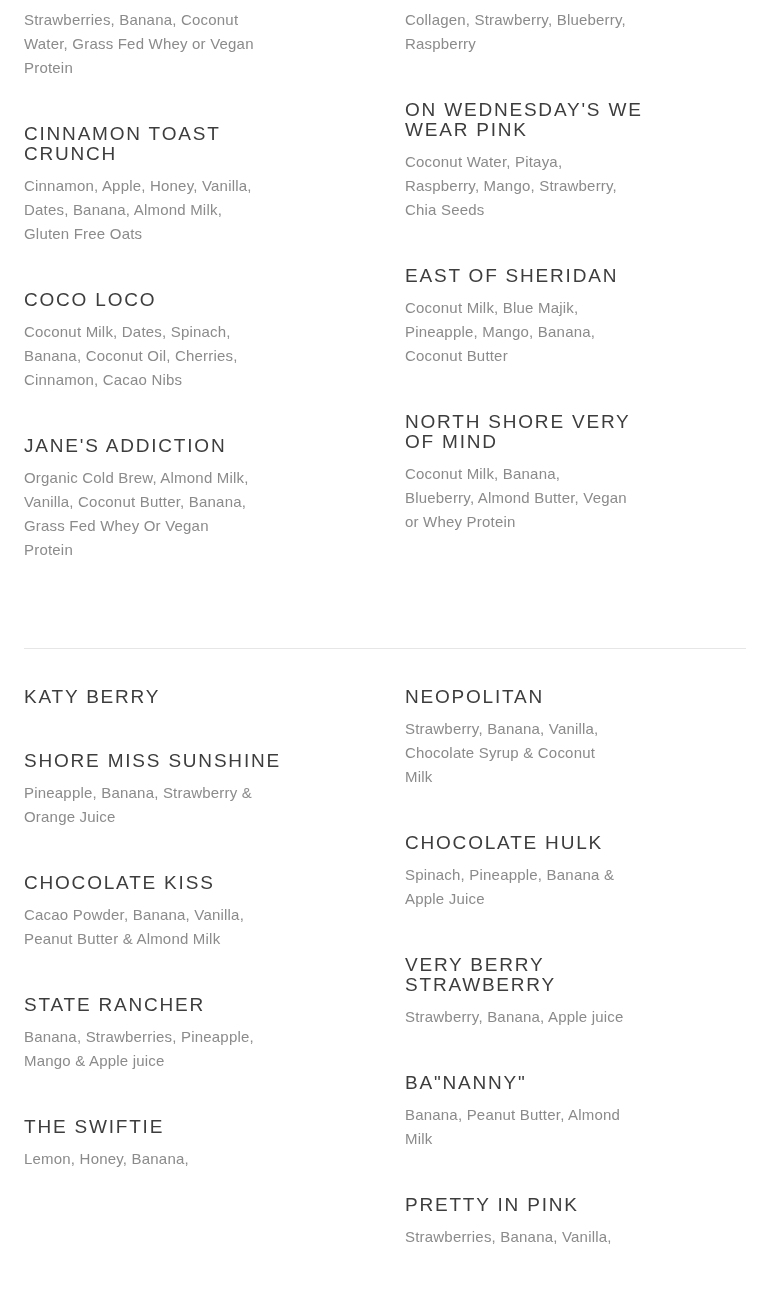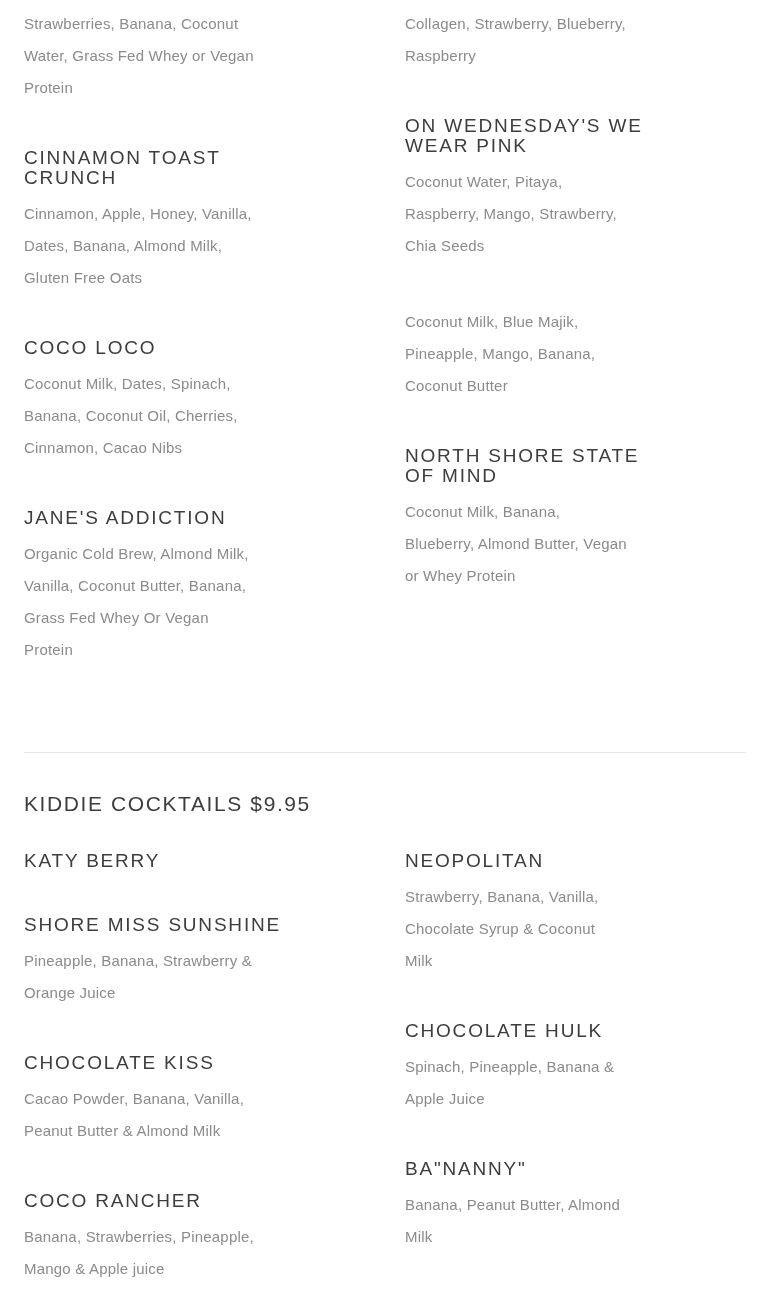--- a/index.html
+++ b/index.html
@@ -24,21 +24,21 @@
     font-size: 19px;
     line-height: 20px;
     font-weight: 400;
     letter-spacing: 1.8px;
     color: var(--title-color, #3d3d3d);
     white-space: pre-line;
   }
   .item-desc {
     margin: 0;
     font-size: 15px;
-    line-height: 32px;
+    line-height: 24px;
     font-weight: 400;
     letter-spacing: 0.2px;
     color: var(--desc-color, #8b8b8b);
     white-space: pre-line;
   }
   hr.section-divider {
     border: 0;
     border-top: 1px solid var(--divider-color, #e6e6e6);
     margin: 42px 0 38px 0;
   }
@@ -99,41 +99,41 @@
 
         <div class="menu-item">
           <h3 class="item-title">ON WEDNESDAY'S WE
 WEAR PINK</h3>
           <p class="item-desc">Coconut Water, Pitaya,
 Raspberry, Mango, Strawberry,
 Chia Seeds</p>
         </div>
 
         <div class="menu-item">
+          <h3 class="item-title">EAST OF SHERIDAN</h3>
           <p class="item-desc">Coconut Milk, Blue Majik,
 Pineapple, Mango, Banana,
 Coconut Butter</p>
         </div>
 
         <div class="menu-item">
-          <h3 class="item-title">NORTH SHORE STATE
+          <h3 class="item-title">NORTH SHORE VERY
 OF MIND</h3>
           <p class="item-desc">Coconut Milk, Banana,
 Blueberry, Almond Butter, Vegan
 or Whey Protein</p>
         </div>
 
       </div>
     </div>
   </section>
 
   <hr class="section-divider">
 
   <section class="menu-section">
-    <h2 class="section-heading">KIDDIE COCKTAILS $9.95</h2>
 
     <div class="columns">
       <div class="col">
 
         <div class="menu-item">
           <h3 class="item-title">KATY BERRY</h3>
         </div>
 
         <div class="menu-item">
           <h3 class="item-title">SHORE MISS SUNSHINE</h3>
@@ -141,21 +141,21 @@
 Orange Juice</p>
         </div>
 
         <div class="menu-item">
           <h3 class="item-title">CHOCOLATE KISS</h3>
           <p class="item-desc">Cacao Powder, Banana, Vanilla,
 Peanut Butter &amp; Almond Milk</p>
         </div>
 
         <div class="menu-item">
-          <h3 class="item-title">COCO RANCHER</h3>
+          <h3 class="item-title">STATE RANCHER</h3>
           <p class="item-desc">Banana, Strawberries, Pineapple,
 Mango &amp; Apple juice</p>
         </div>
 
         <div class="menu-item">
           <h3 class="item-title">THE SWIFTIE</h3>
           <p class="item-desc">Lemon, Honey, Banana,</p>
         </div>
 
       </div>
@@ -167,20 +167,25 @@
 Chocolate Syrup &amp; Coconut
 Milk</p>
         </div>
 
         <div class="menu-item">
           <h3 class="item-title">CHOCOLATE HULK</h3>
           <p class="item-desc">Spinach, Pineapple, Banana &amp;
 Apple Juice</p>
         </div>
 
+        <div class="menu-item">
+          <h3 class="item-title">VERY BERRY
+STRAWBERRY</h3>
+          <p class="item-desc">Strawberry, Banana, Apple juice</p>
+        </div>
 
         <div class="menu-item">
           <h3 class="item-title">BA"NANNY"</h3>
           <p class="item-desc">Banana, Peanut Butter, Almond
 Milk</p>
         </div>
 
         <div class="menu-item">
           <h3 class="item-title">PRETTY IN PINK</h3>
           <p class="item-desc">Strawberries, Banana, Vanilla,</p>

